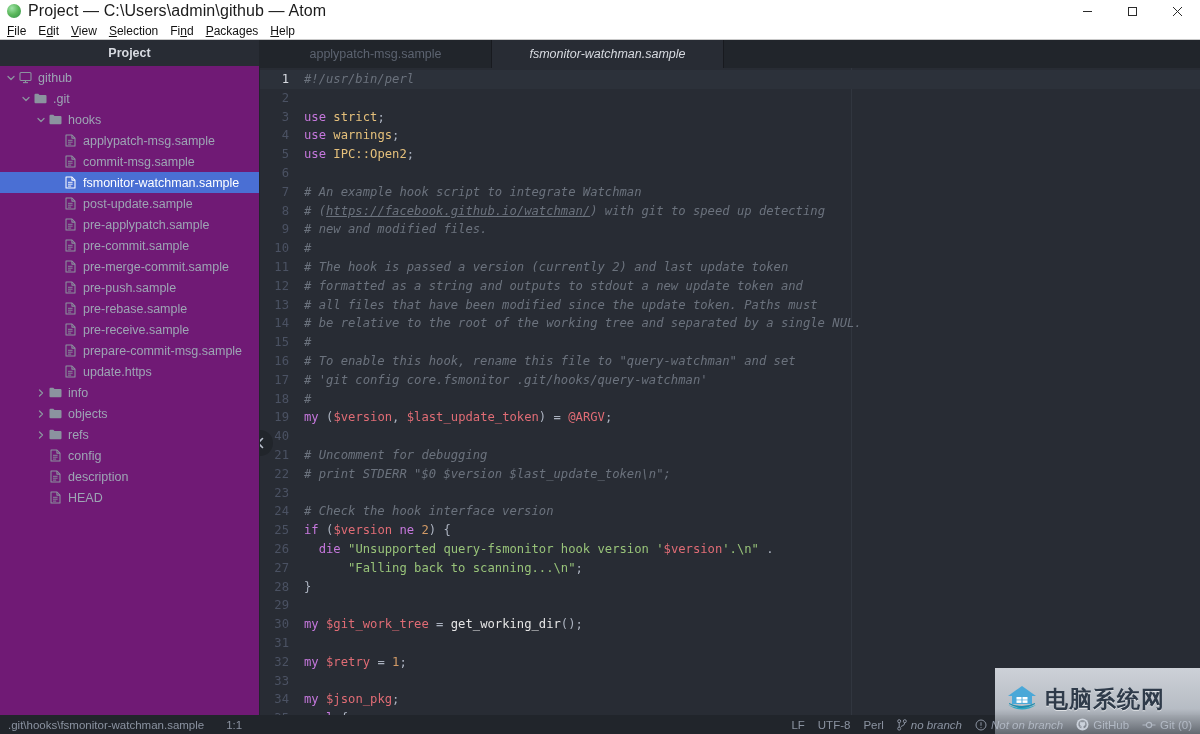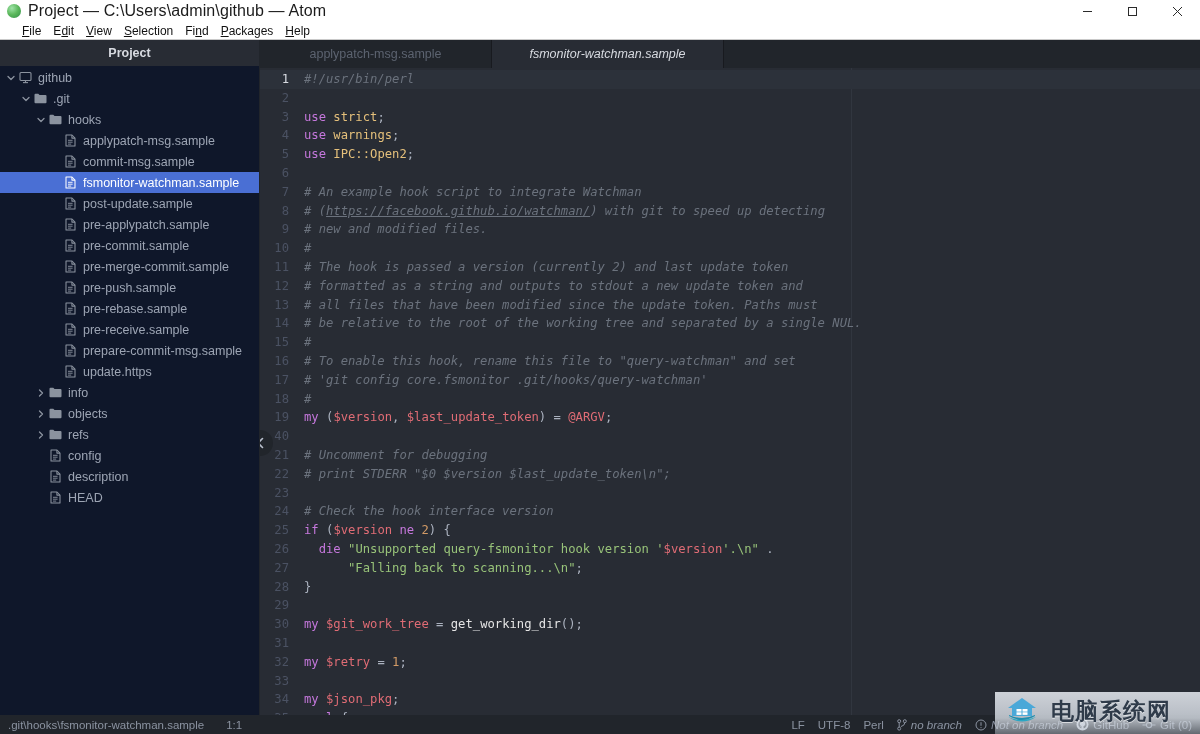--- a/index.html
+++ b/index.html
@@ -27,33 +27,33 @@
   .tb-controls { margin-left:auto; display:flex; height:22px; }
   .tb-btn {
     width:45px; height:22px; display:flex; align-items:center; justify-content:center;
     color:#2b2b2b;
   }
   .tb-btn svg { display:block; }
 
   
   .menubar {
     height:18px; background:#ffffff; display:flex; align-items:center;
-    flex:0 0 18px; padding-left:16px; border-bottom:1px solid #c9c9c9;
+    flex:0 0 18px; padding-left:1px; border-bottom:1px solid #c9c9c9;
   }
   .menu-item {
     font-size:12px; color:#111; padding:0 6px; line-height:18px; white-space:nowrap;
   }
   .menu-item u { text-decoration:underline; }
 
   
   .workspace { flex:1 1 auto; display:flex; min-height:0; background:#282c34; }
 
   
   .sidebar {
-    width:260px; flex:0 0 260px; background:#0f172a; position:relative;
+    width:260px; flex:0 0 260px; background:#701a75; position:relative;
     border-right:1px solid #21252b; overflow:hidden;
   }
   .sidebar-header {
     height:26px; line-height:26px; text-align:center; color:#d7dae0;
     font-size:12.5px; font-weight:bold; background:#282c34;
   }
   .tree { padding-top:1px; font-size:12.5px; }
   .tree-row {
     height:21px; display:flex; align-items:center; color:#9da5b4;
     white-space:nowrap; position:relative;
@@ -124,22 +124,22 @@
     font-size:11.5px; color:#8b93a1; padding:0 8px; position:relative;
   }
   .sb-left { display:flex; align-items:center; gap:22px; }
   .sb-right { margin-left:auto; display:flex; align-items:center; gap:13px; }
   .sb-item { display:flex; align-items:center; gap:4px; white-space:nowrap; }
   .sb-item.italic { font-style:italic; }
   .sb-ico { display:flex; align-items:center; }
 
   
   .watermark {
-    position:absolute; right:0px; bottom:0px; width:205px; height:42px;
-    display:flex; align-items:center; gap:12px; padding:4px 6px 8px 10px;
+    position:absolute; right:0px; bottom:0px; width:205px; height:66px;
+    display:flex; align-items:center; gap:6px; padding:4px 6px 8px 10px;
     background:linear-gradient(to bottom, rgba(228,232,238,.88) 0%, rgba(218,224,232,.80) 62%, rgba(200,208,218,.40) 100%);
     pointer-events:none; z-index:30;
   }
   .wm-logo { width:34px; height:30px; flex:0 0 34px; position:relative; }
   .wm-text {
     font-family:"DejaVu Sans", sans-serif; font-size:23px; font-weight:bold;
     color:#2f3b4a; letter-spacing:1px; line-height:1;
     text-shadow:0 1px 0 rgba(255,255,255,.6);
   }
 </style>

